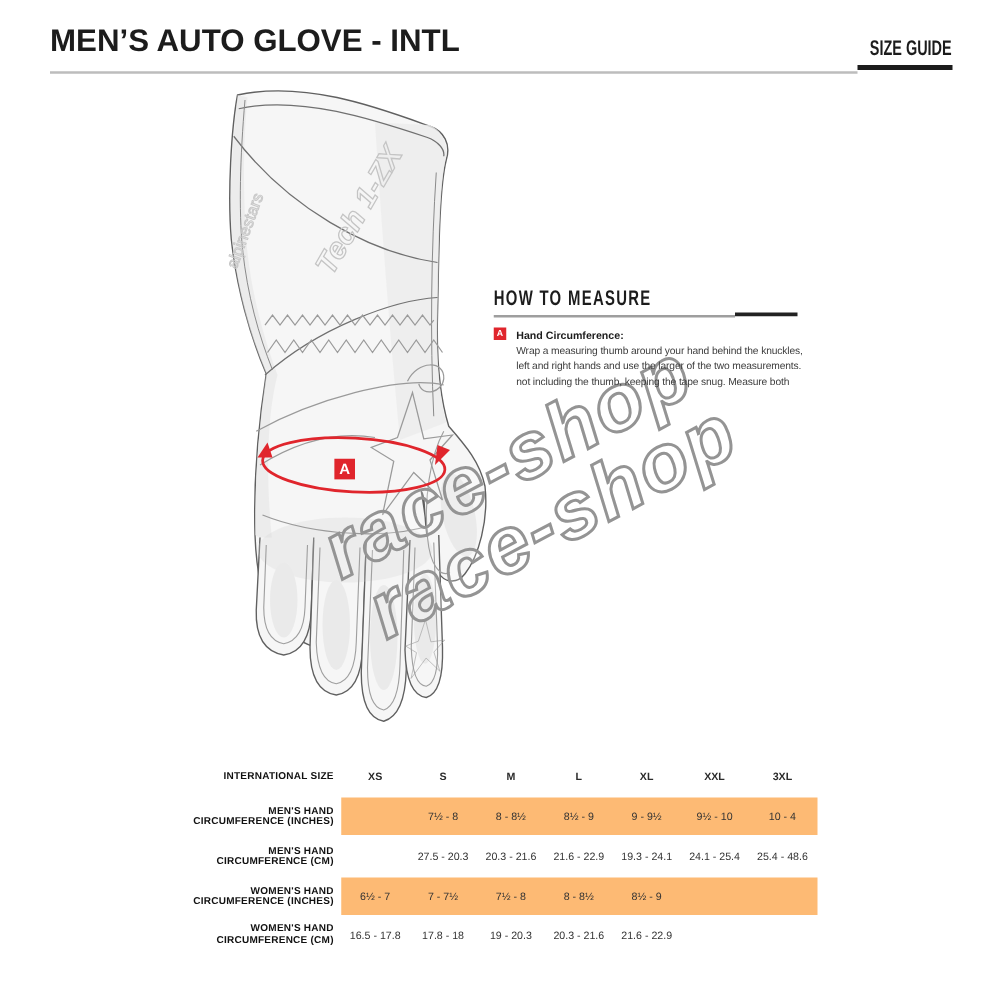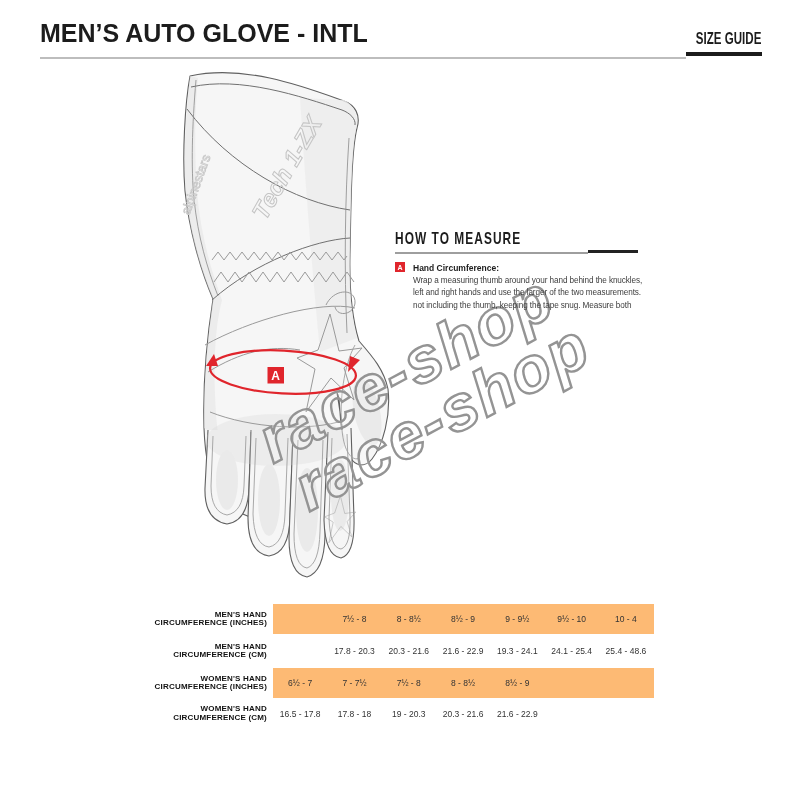--- a/index.html
+++ b/index.html
@@ -101,37 +101,49 @@
   <div class="marker">A</div>
   <div id="htm-text">
     <div id="htm-item-title">Hand Circumference:</div>
     <div class="htm-line">Wrap a measuring thumb around your hand behind the knuckles,</div>
     <div class="htm-line">left and right hands and use the larger of the two measurements.</div>
     <div class="htm-line">not including the thumb, keeping the tape snug. Measure both</div>
   </div>
 </div>
 
 <div class="abs" id="size-table">
+    <div class="trow thead" style="height: 34px;">
+      <div class="tlabel"><span class="lbl">INTERNATIONAL SIZE</span></div>
+      <div class="tdata">
+        <div class="tcell"><span>XS</span></div>
+        <div class="tcell"><span>S</span></div>
+        <div class="tcell"><span>M</span></div>
+        <div class="tcell"><span>L</span></div>
+        <div class="tcell"><span>XL</span></div>
+        <div class="tcell"><span>XXL</span></div>
+        <div class="tcell"><span>3XL</span></div>
+      </div>
+    </div>
     <div class="trow shaded" style="height: 30px;">
       <div class="tlabel"><span class="lbl">MEN'S HAND</span><br><span class="lbl">CIRCUMFERENCE (INCHES)</span></div>
       <div class="tdata">
         <div class="tcell"><span></span></div>
         <div class="tcell"><span>7½ - 8</span></div>
         <div class="tcell"><span>8 - 8½</span></div>
         <div class="tcell"><span>8½ - 9</span></div>
         <div class="tcell"><span>9 - 9½</span></div>
         <div class="tcell"><span>9½ - 10</span></div>
         <div class="tcell"><span>10 - 4</span></div>
       </div>
     </div>
     <div class="trow" style="height: 34px;">
       <div class="tlabel"><span class="lbl">MEN'S HAND</span><br><span class="lbl">CIRCUMFERENCE (CM)</span></div>
       <div class="tdata">
         <div class="tcell"><span></span></div>
-        <div class="tcell"><span>17.8 - 20.3</span></div>
+        <div class="tcell"><span>27.5 - 20.3</span></div>
         <div class="tcell"><span>20.3 - 21.6</span></div>
         <div class="tcell"><span>21.6 - 22.9</span></div>
         <div class="tcell"><span>19.3 - 24.1</span></div>
         <div class="tcell"><span>24.1 - 25.4</span></div>
         <div class="tcell"><span>25.4 - 48.6</span></div>
       </div>
     </div>
     <div class="trow shaded" style="height: 30px;">
       <div class="tlabel"><span class="lbl">WOMEN'S HAND</span><br><span class="lbl">CIRCUMFERENCE (INCHES)</span></div>
       <div class="tdata">

